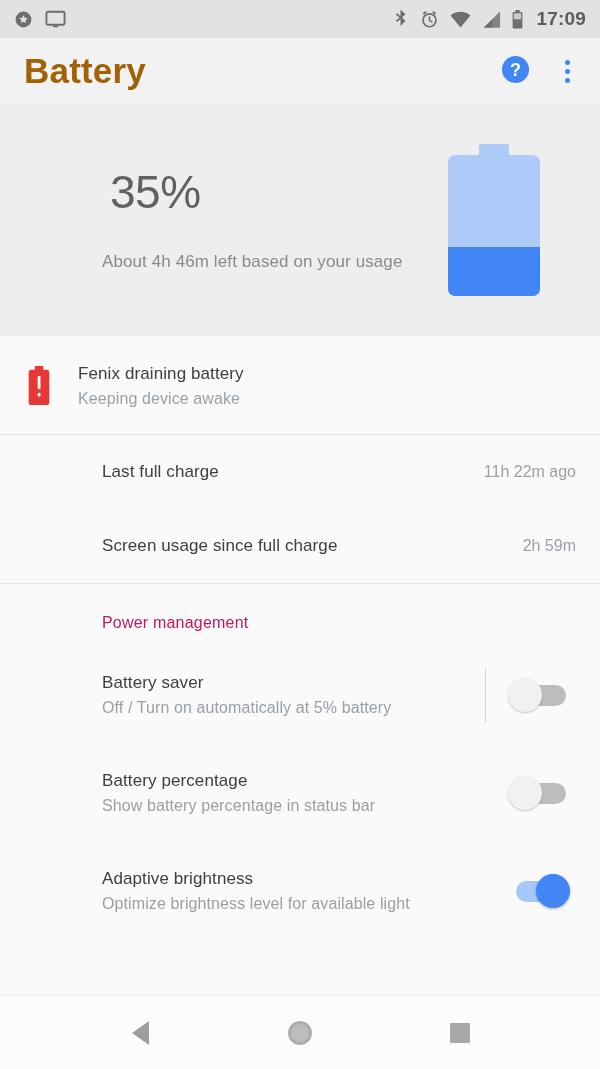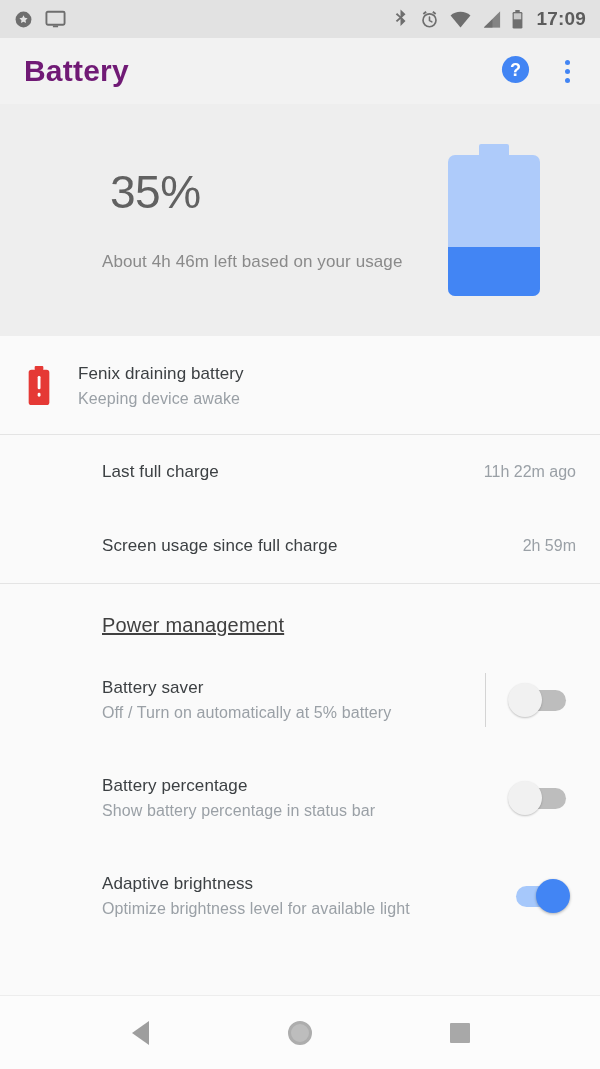--- a/index.html
+++ b/index.html
@@ -57,22 +57,22 @@
   .action-bar {
     height: 66px;
     background: #f2f2f2;
     display: flex;
     align-items: center;
     padding: 0 22px 0 24px;
     box-sizing: border-box;
     flex: none;
   }
   .app-title {
-    font-size: 30px;
-    color: #701a75;
+    font-size: 35px;
+    color: #a16207;
     font-weight: bold;
     letter-spacing: 0.2px;
   }
   .action-right {
     margin-left: auto;
     display: flex;
     align-items: center;
     gap: 26px;
   }
   .help-icon { display: block; }
@@ -194,24 +194,23 @@
 
   .alert-row { padding: 28px 24px 26px 0; }
   .info-row {
     padding: 0 24px 0 102px;
     height: 74px;
     justify-content: space-between;
   }
 
   .section-header {
     padding: 30px 24px 14px 102px;
-    font-size: 20px;
-    color: #404040;
+    font-size: 16px;
+    color: #be185d;
     letter-spacing: 0.2px;
-    text-decoration: underline;
   }
 
   .switch-row {
     padding: 0 24px 0 102px;
     height: 98px;
     display: flex;
     align-items: center;
   }
   .switch-divider {
     width: 1px;

